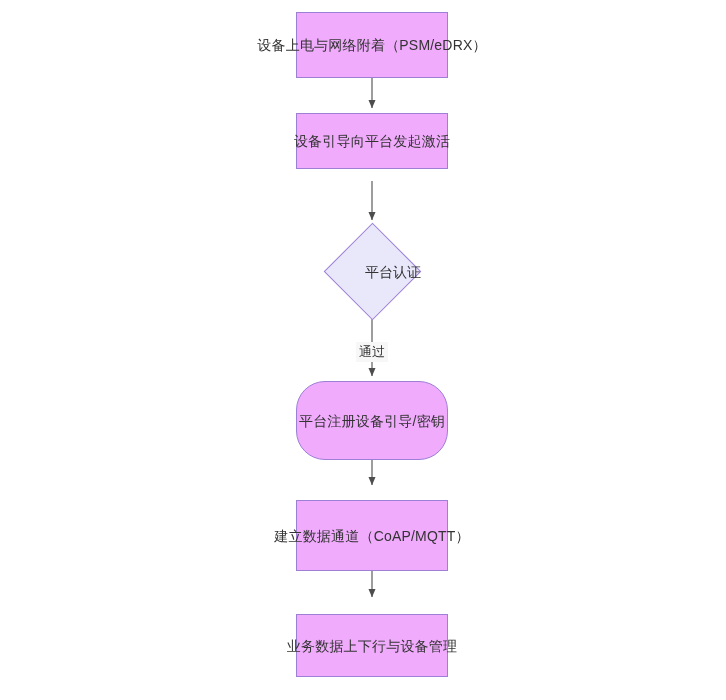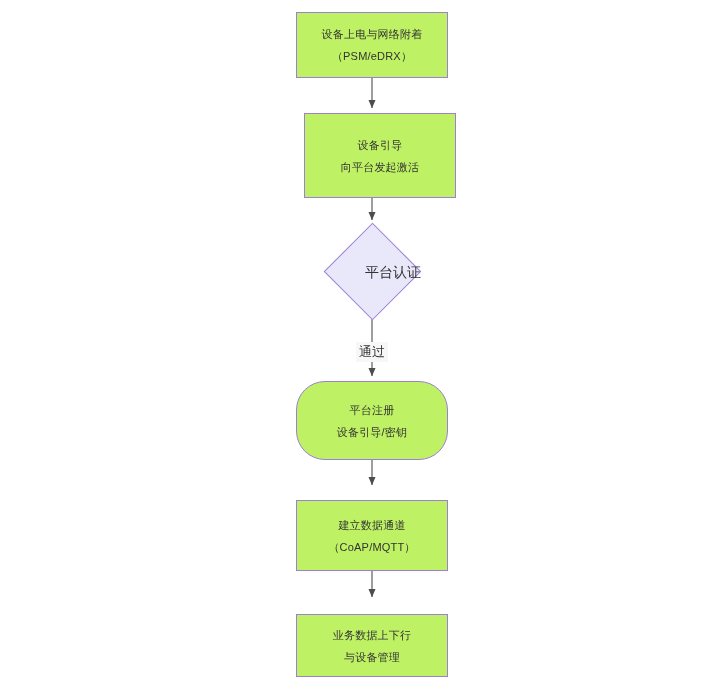--- a/index.html
+++ b/index.html
@@ -30,28 +30,28 @@
     top: 0;
     width: 726px;
     height: 700px;
     pointer-events: none;
   }
 
   
   .node {
     position: absolute;
     box-sizing: border-box;
-    background: #bef264;
+    background: #f0abfc;
     border: 1px solid #9d7fd6;
     display: flex;
-    flex-direction: column;
+    flex-direction: row;
     align-items: center;
     justify-content: center;
     color: #333333;
-    font-size: 11px;
+    font-size: 14px;
     line-height: 22px;
     text-align: center;
     letter-spacing: 0.2px;
     white-space: nowrap;
   }
   .node .line {
     display: block;
   }
 
   
@@ -114,21 +114,21 @@
       <line x1="372" y1="460" x2="372" y2="485" marker-end="url(#arrowhead)"></line>
       <line x1="372" y1="561" x2="372" y2="597" marker-end="url(#arrowhead)"></line>
     </g>
   </svg>
 
   <div class="node" style="left:296px; top:12px; width:152px; height:66px;">
     <span class="line">设备上电与网络附着</span>
     <span class="line">（PSM/eDRX）</span>
   </div>
 
-  <div class="node" style="left:304px; top:113px; width:152px; height:85px;">
+  <div class="node" style="left:296px; top:113px; width:152px; height:56px;">
     <span class="line">设备引导</span>
     <span class="line">向平台发起激活</span>
   </div>
 
   <div class="decision-wrap" style="left:324px; top:223px; width:97px; height:97px;">
     <div class="decision-shape"></div>
     <span class="decision-label">平台认证</span>
   </div>
 
   <div class="edge-label" style="left:372px; top:342px;">通过</div>

